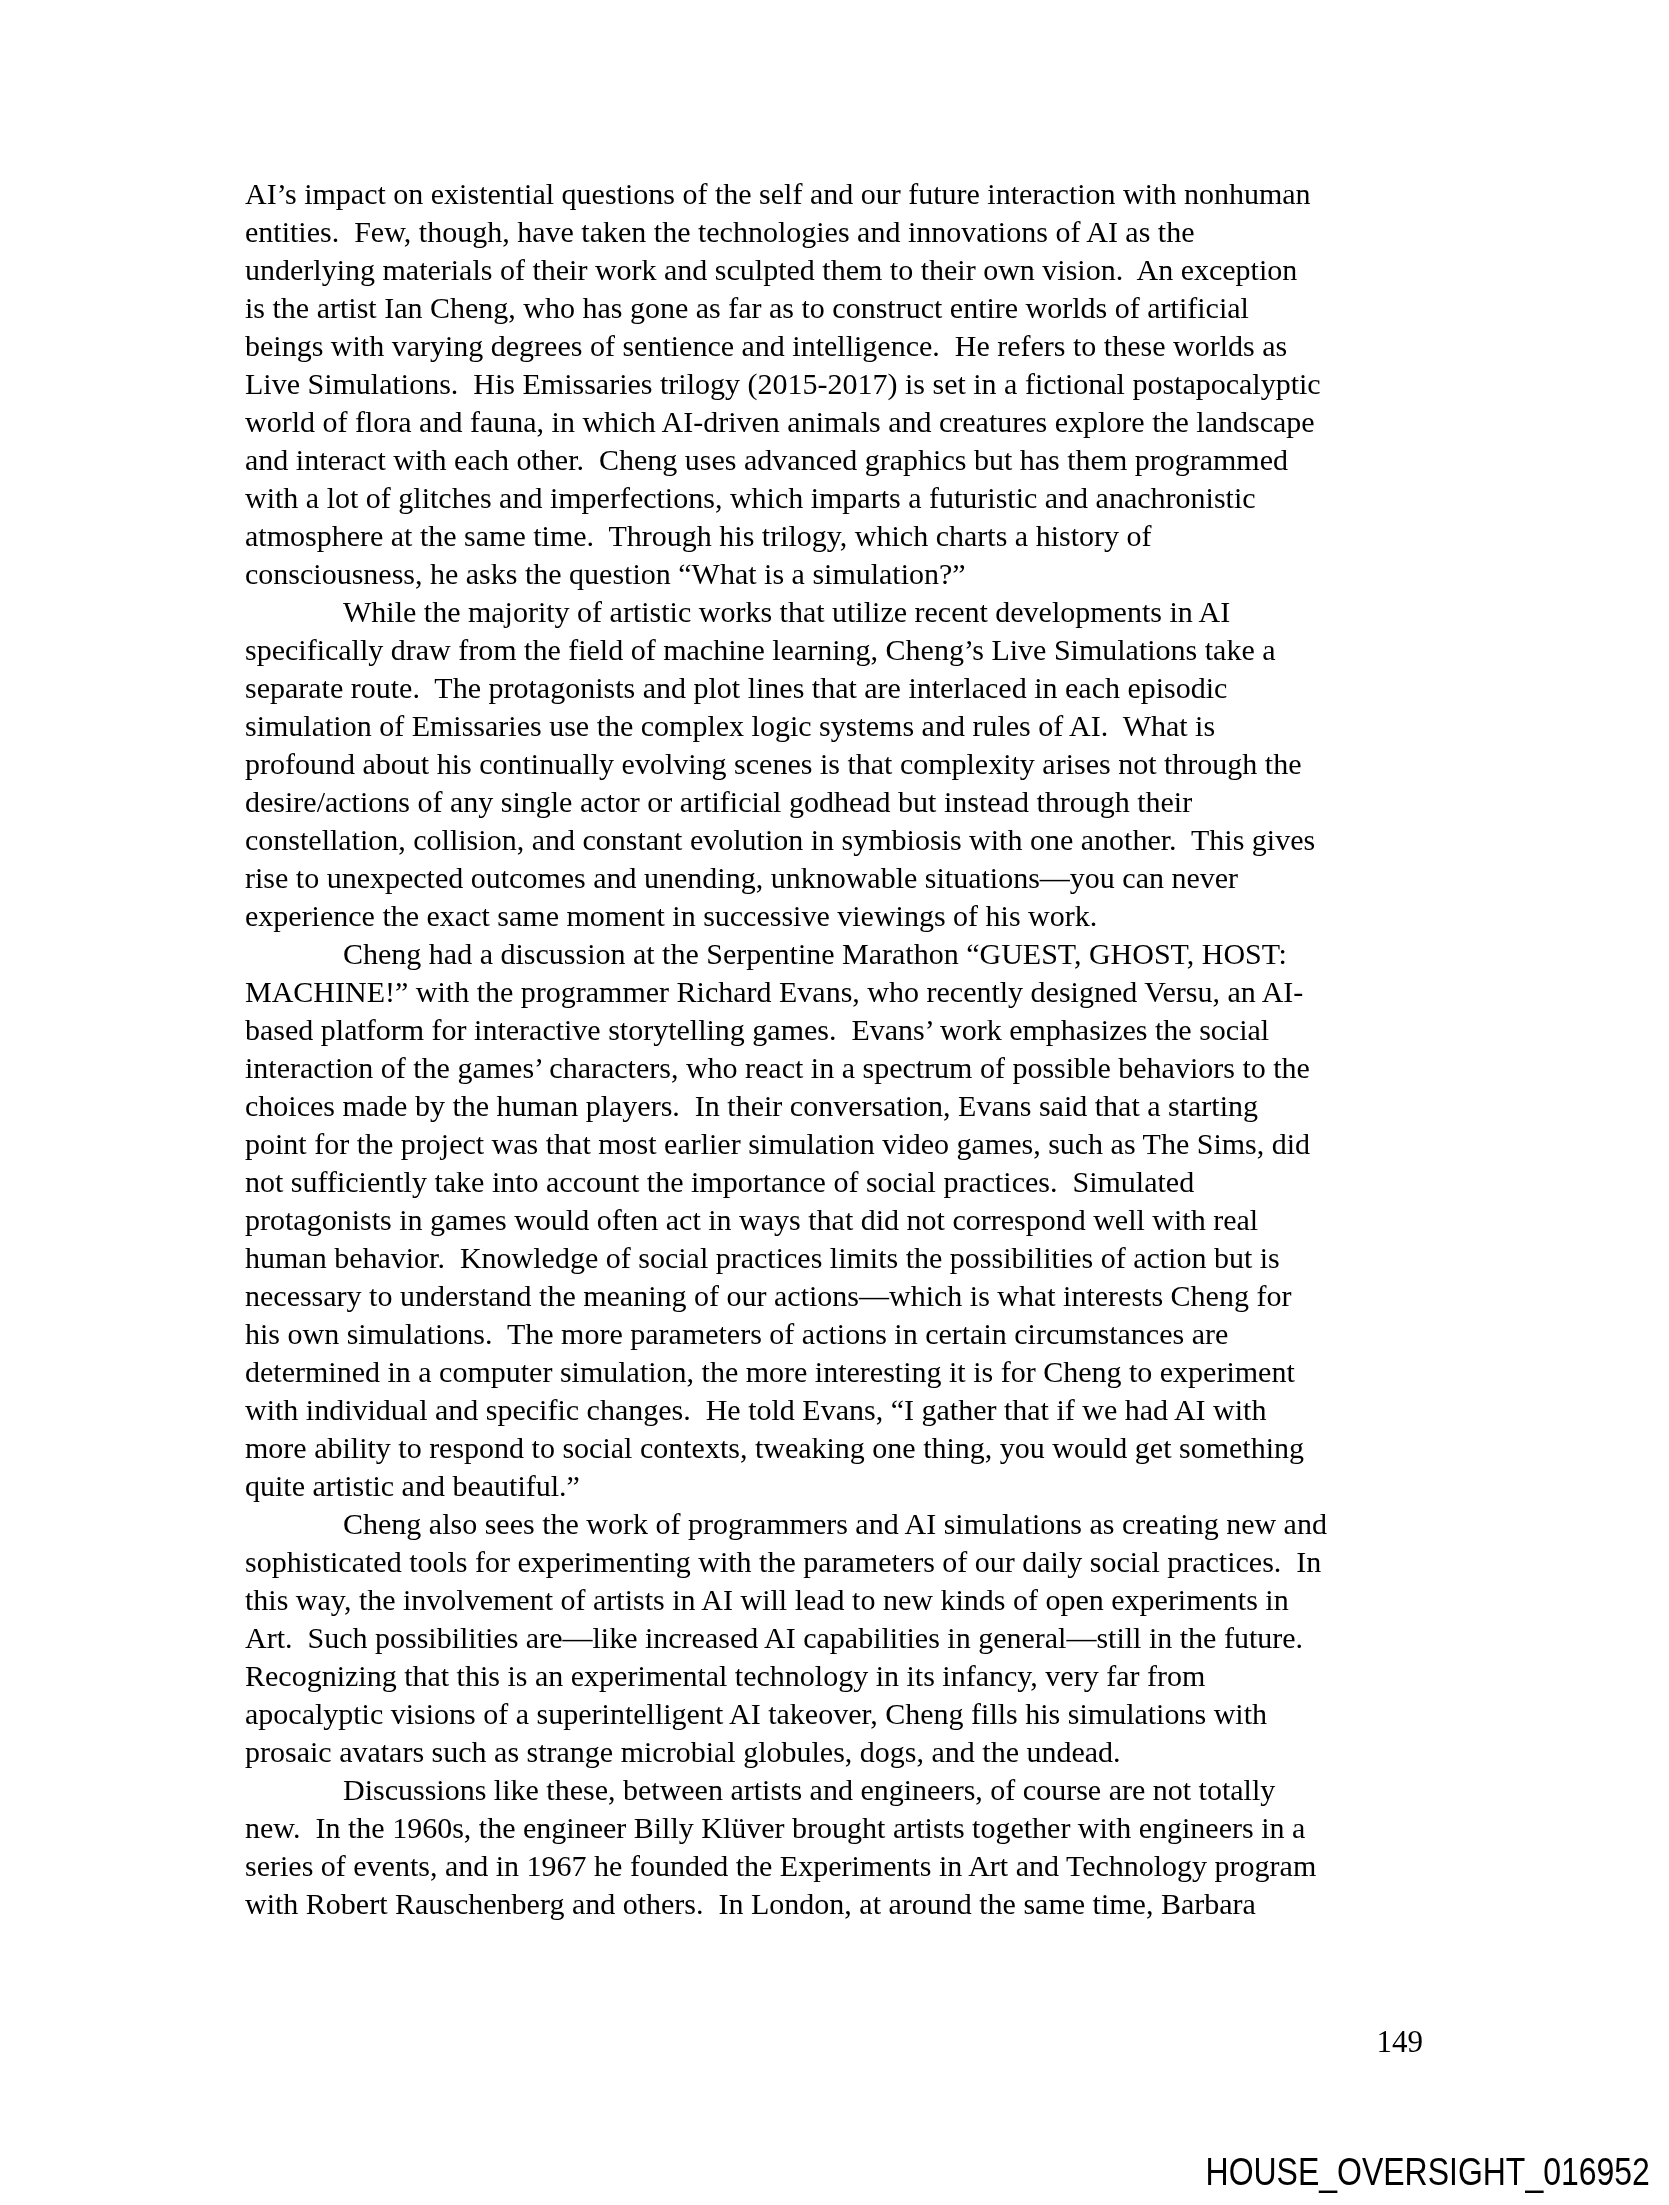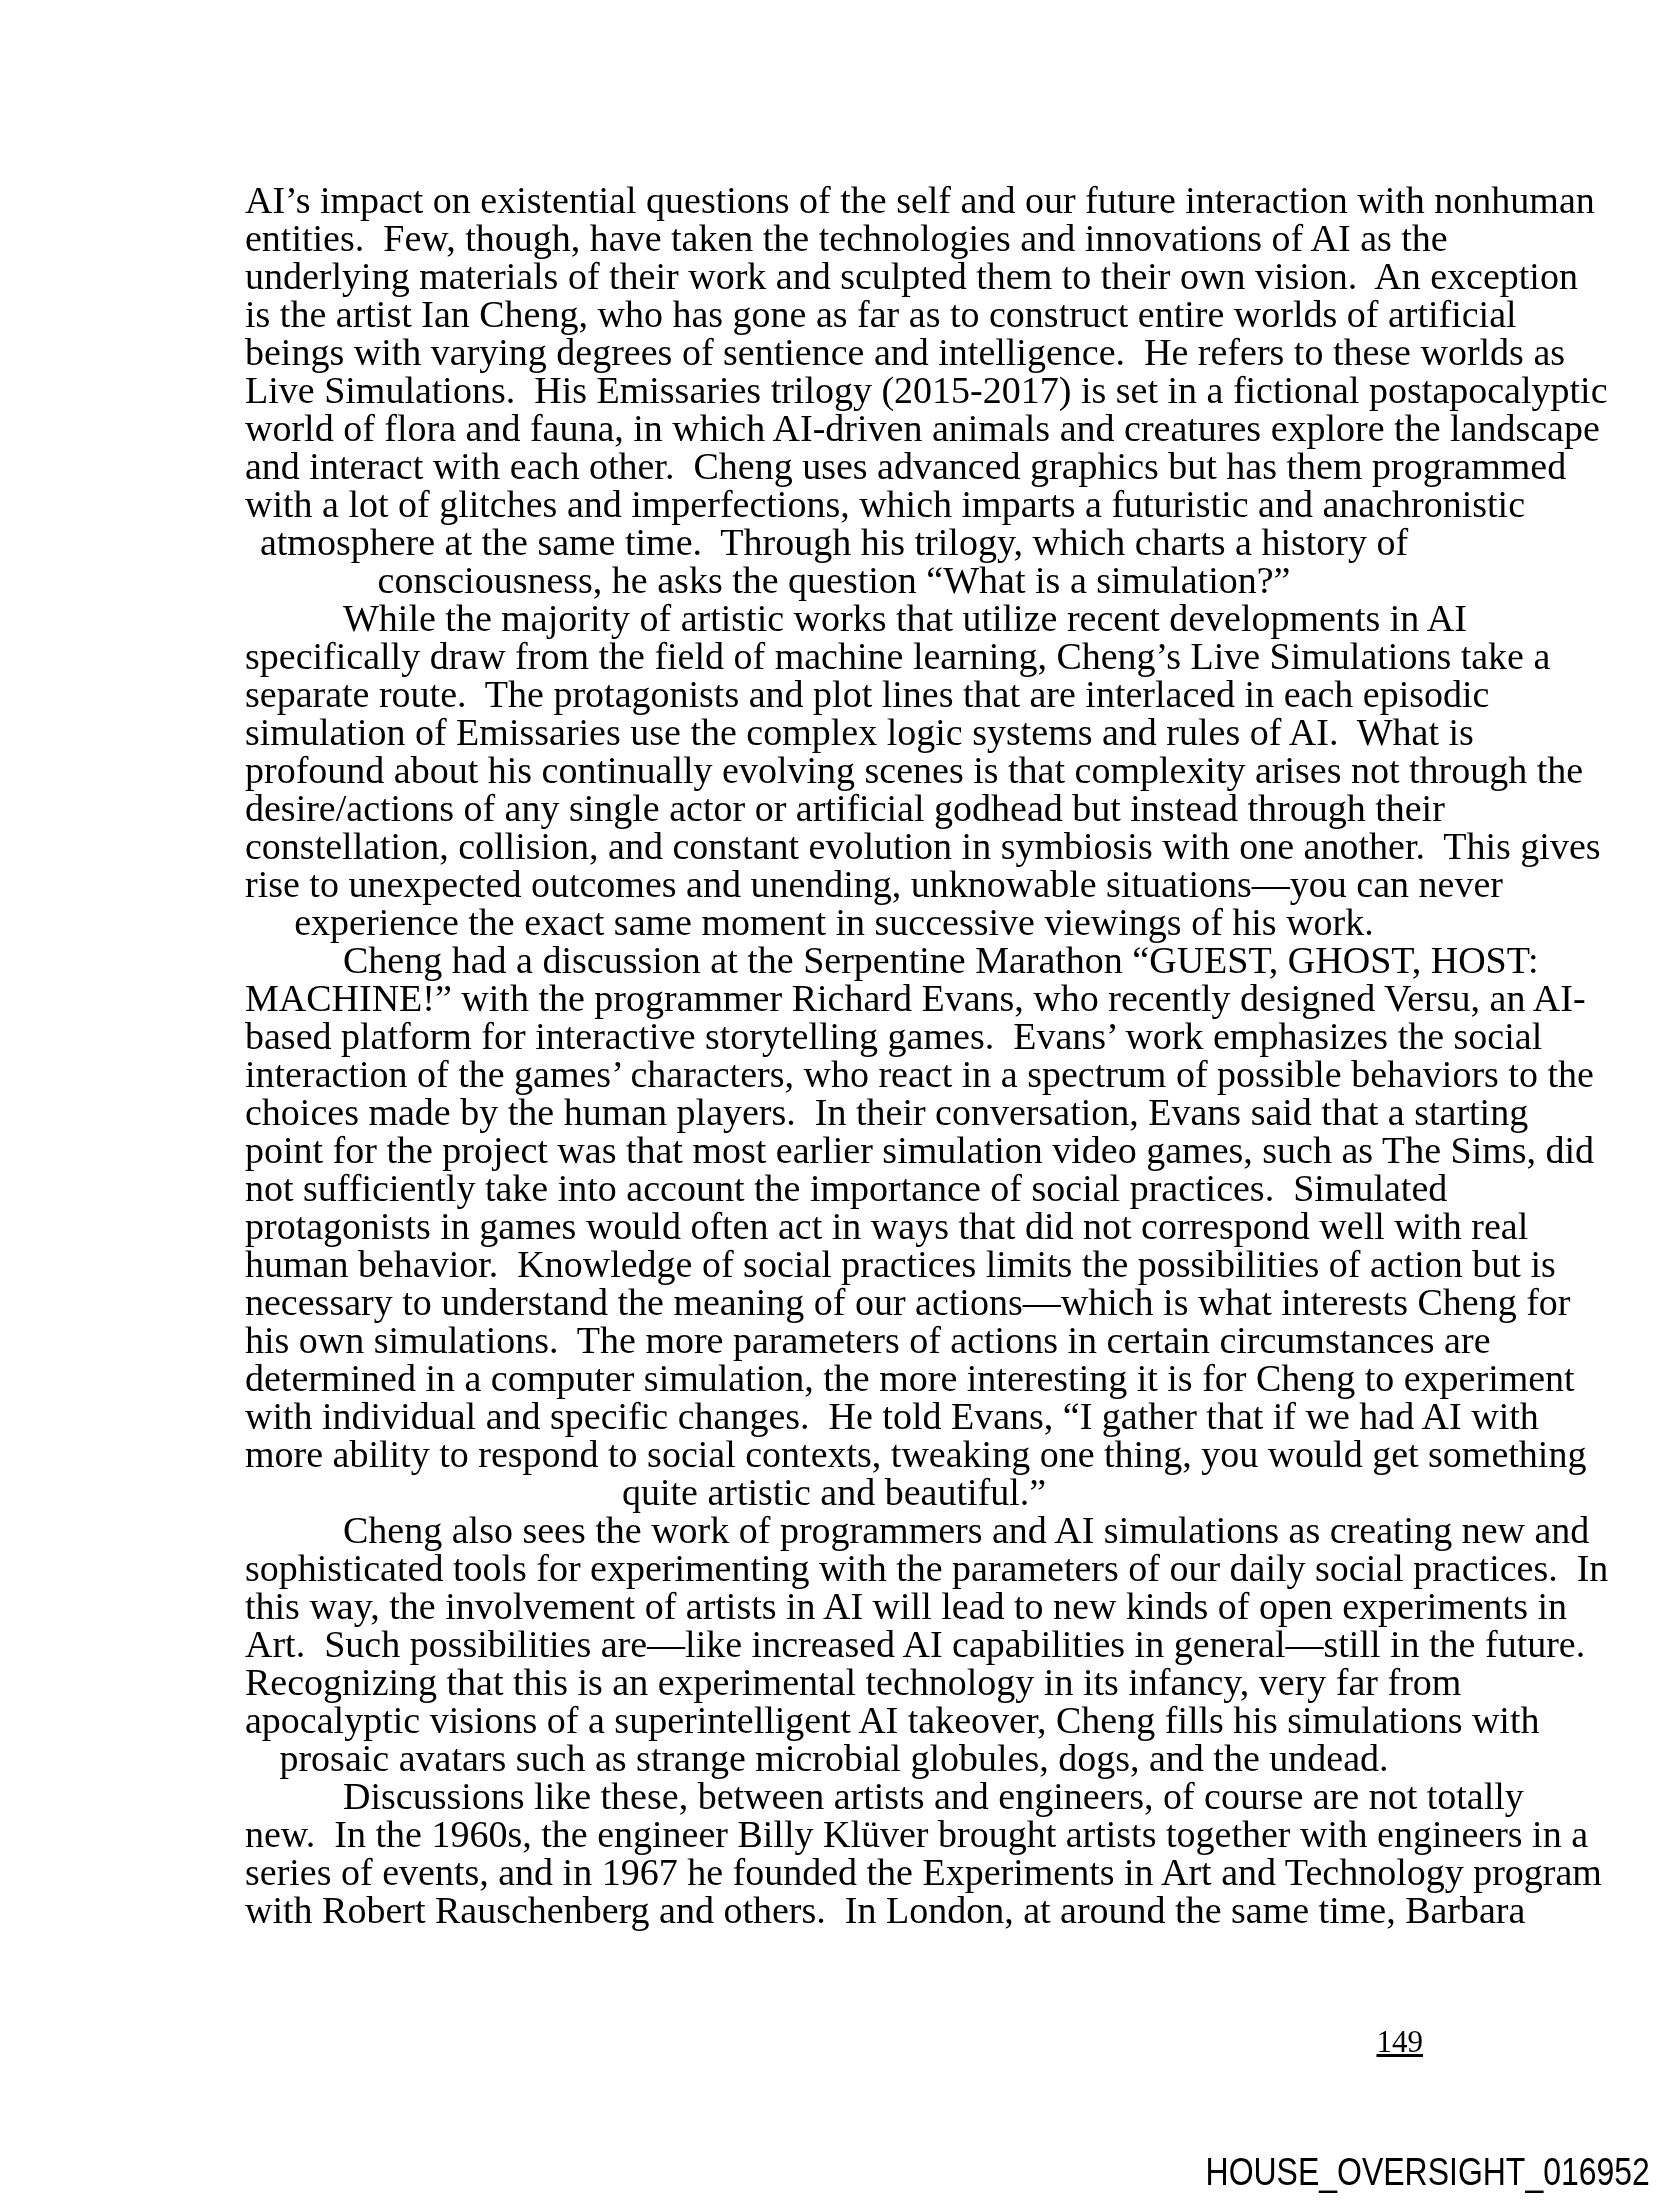--- a/index.html
+++ b/index.html
@@ -16,39 +16,38 @@
     color: #000000;
   }
   .page {
     position: absolute;
     inset: 0;
     background: #ffffff;
   }
   .text-block {
     position: absolute;
     left: 245px;
-    top: 181px;
+    top: 175px;
     width: 1178px;
-    font-size: 38px;
+    font-size: 30px;
     line-height: 38px;
     white-space: pre;
-    text-align: center;
+    text-align: left;
   }
   .line { white-space: pre; }
   .line.indent { padding-left: 98px; }
   .italic { }
   .page-number {
     position: absolute;
     top: 2025px;
     left: 1292px;
     width: 131px;
     text-align: right;
     font-size: 31px;
     line-height: 1.1;
-    text-decoration: underline;
   }
   .bates-stamp {
     position: absolute;
     top: 2152px;
     right: 19.6px;
     font-family: "Liberation Sans", "DejaVu Sans", sans-serif;
     font-size: 39px;
     line-height: 1.0;
     transform: scaleX(0.82);
     transform-origin: 100% 50%;

